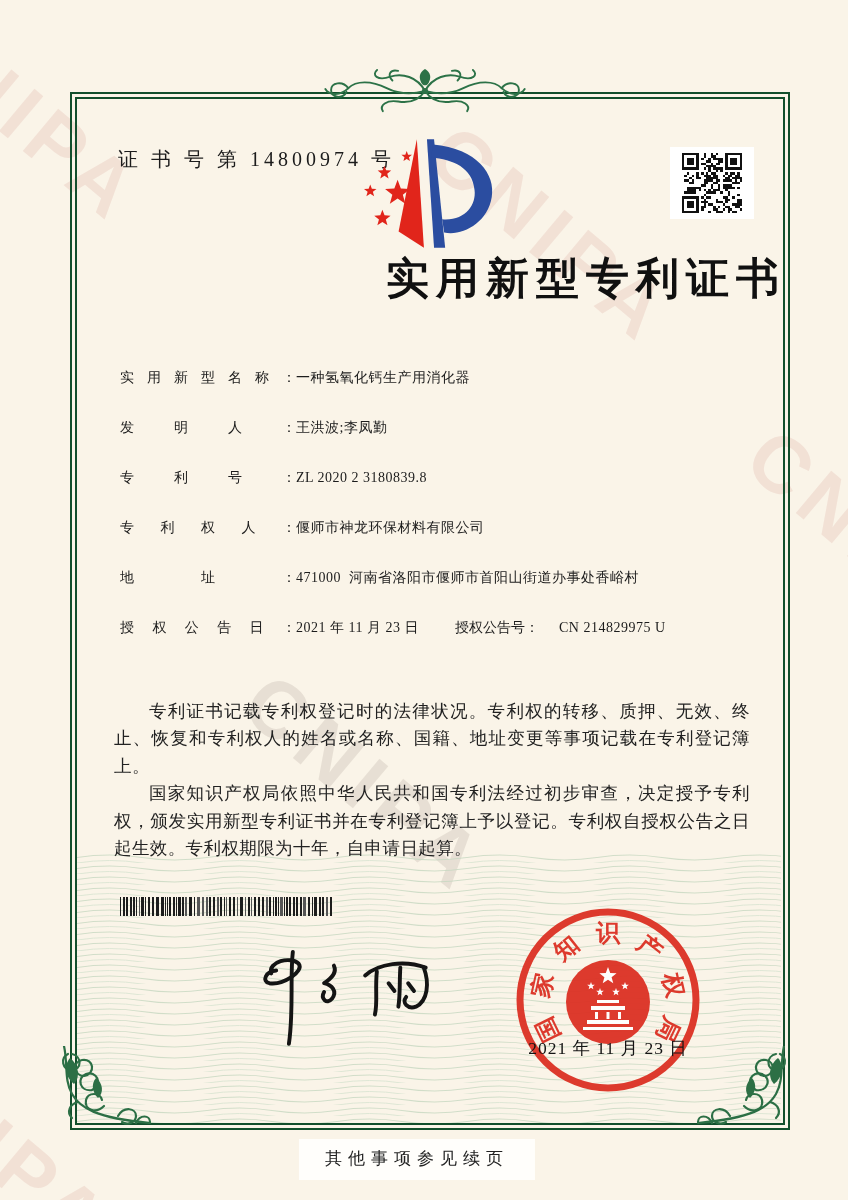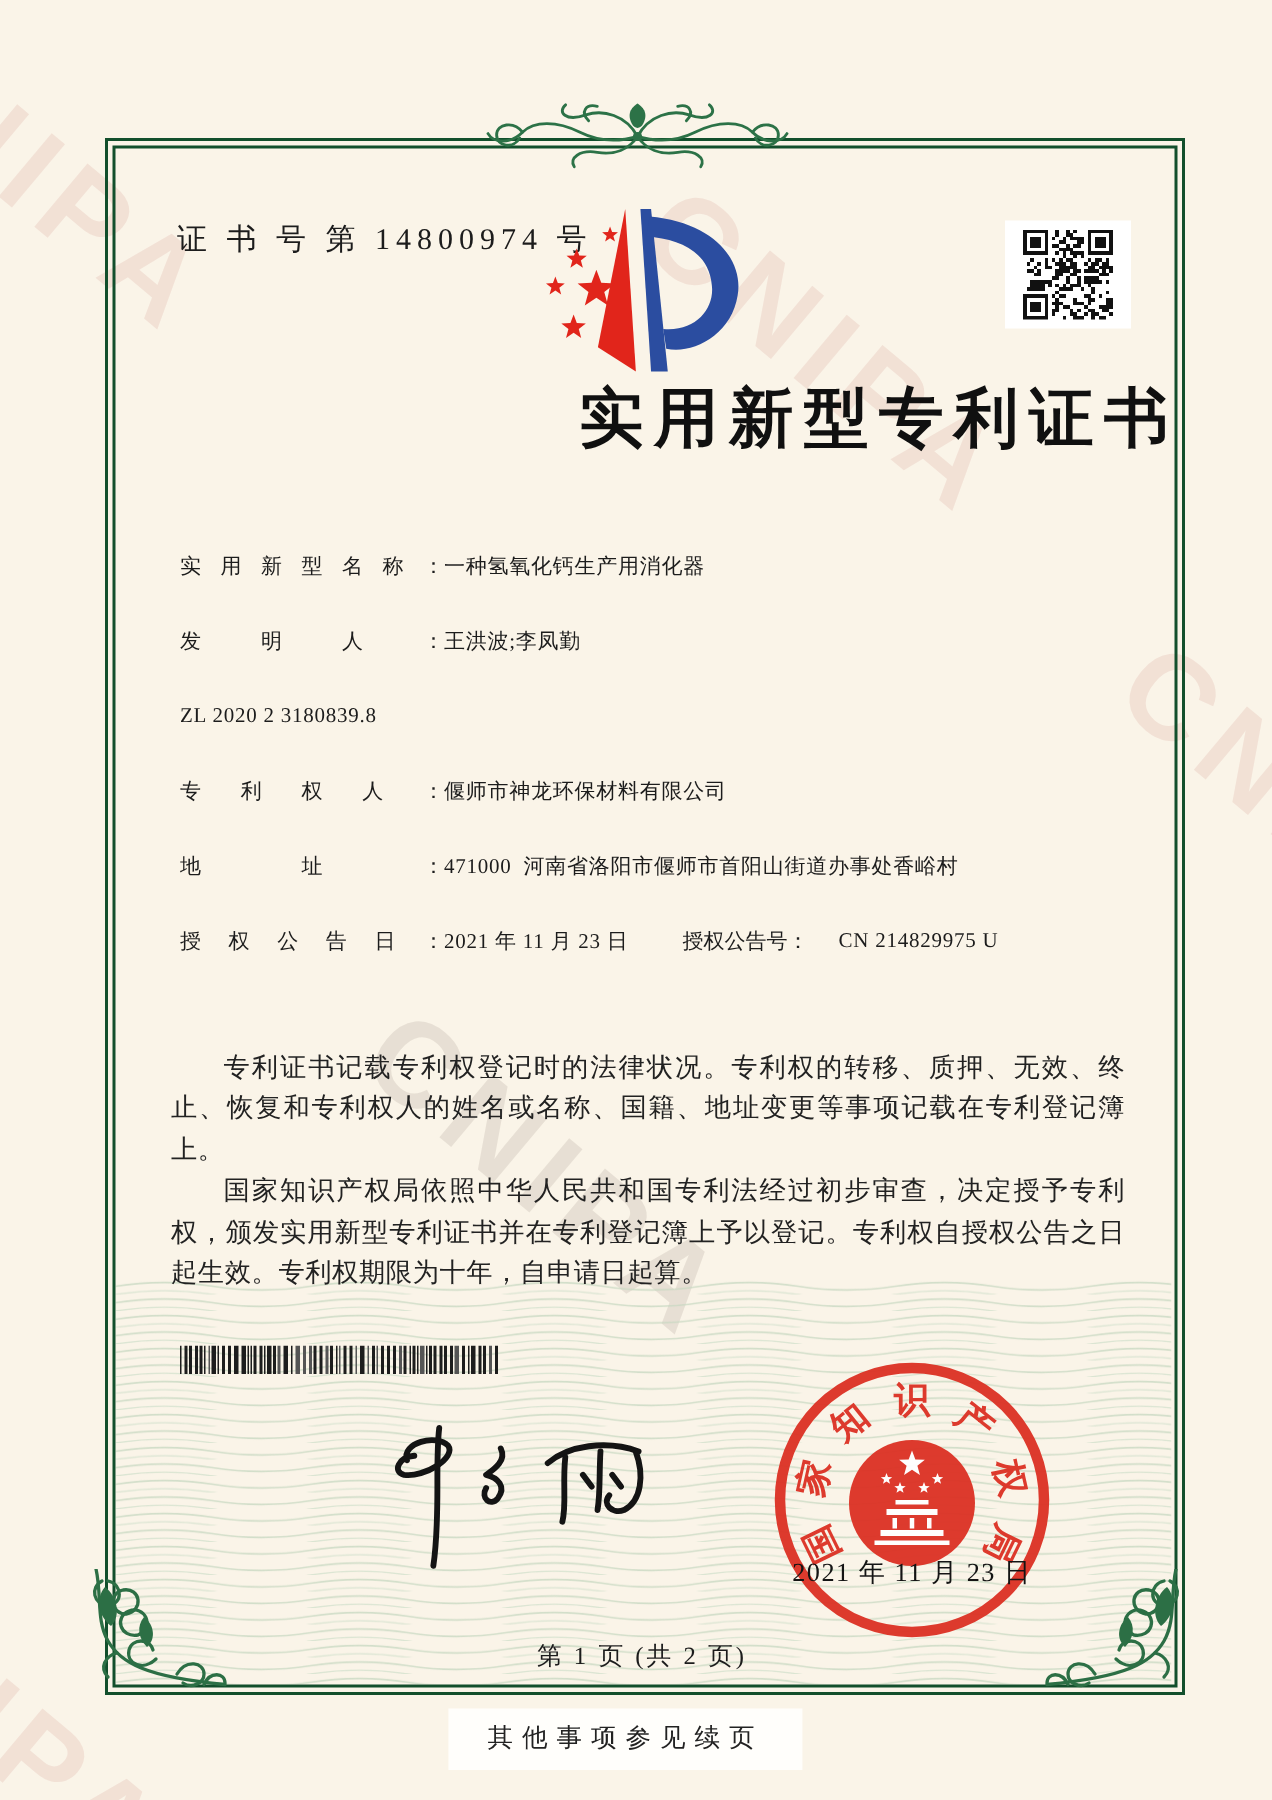--- a/index.html
+++ b/index.html
@@ -453,20 +453,21 @@
   <div class="fields">
     <div class="frow">
       <span class="flabel">实用新型名称：</span>
       <span class="fvalue">一种氢氧化钙生产用消化器</span>
     </div>
     <div class="frow">
       <span class="flabel">发明人：</span>
       <span class="fvalue">王洪波;李凤勤</span>
     </div>
     <div class="frow">
+      <span class="flabel">专利号：</span>
       <span class="fvalue">ZL 2020 2 3180839.8</span>
     </div>
     <div class="frow">
       <span class="flabel">专利权人：</span>
       <span class="fvalue">偃师市神龙环保材料有限公司</span>
     </div>
     <div class="frow">
       <span class="flabel">地址：</span>
       <span class="fvalue">471000  河南省洛阳市偃师市首阳山街道办事处香峪村</span>
     </div>
@@ -587,16 +588,15 @@
         <rect x="83" y="108" width="3" height="7"></rect>
         <rect x="94.5" y="108" width="3" height="7"></rect>
         <rect x="106" y="108" width="3" height="7"></rect>
         <rect x="75" y="116" width="42" height="4"></rect>
         <rect x="71" y="123" width="50" height="3"></rect>
       </g>
     </g>
   </svg>
   <div class="seal-date">2021 年 11 月 23 日</div>
 
-  <div class="footer-page">第 1 页 (共 2 页)</div>
   <div class="cont-box">其他事项参见续页</div>
 
 </div>
 
 </body></html>

